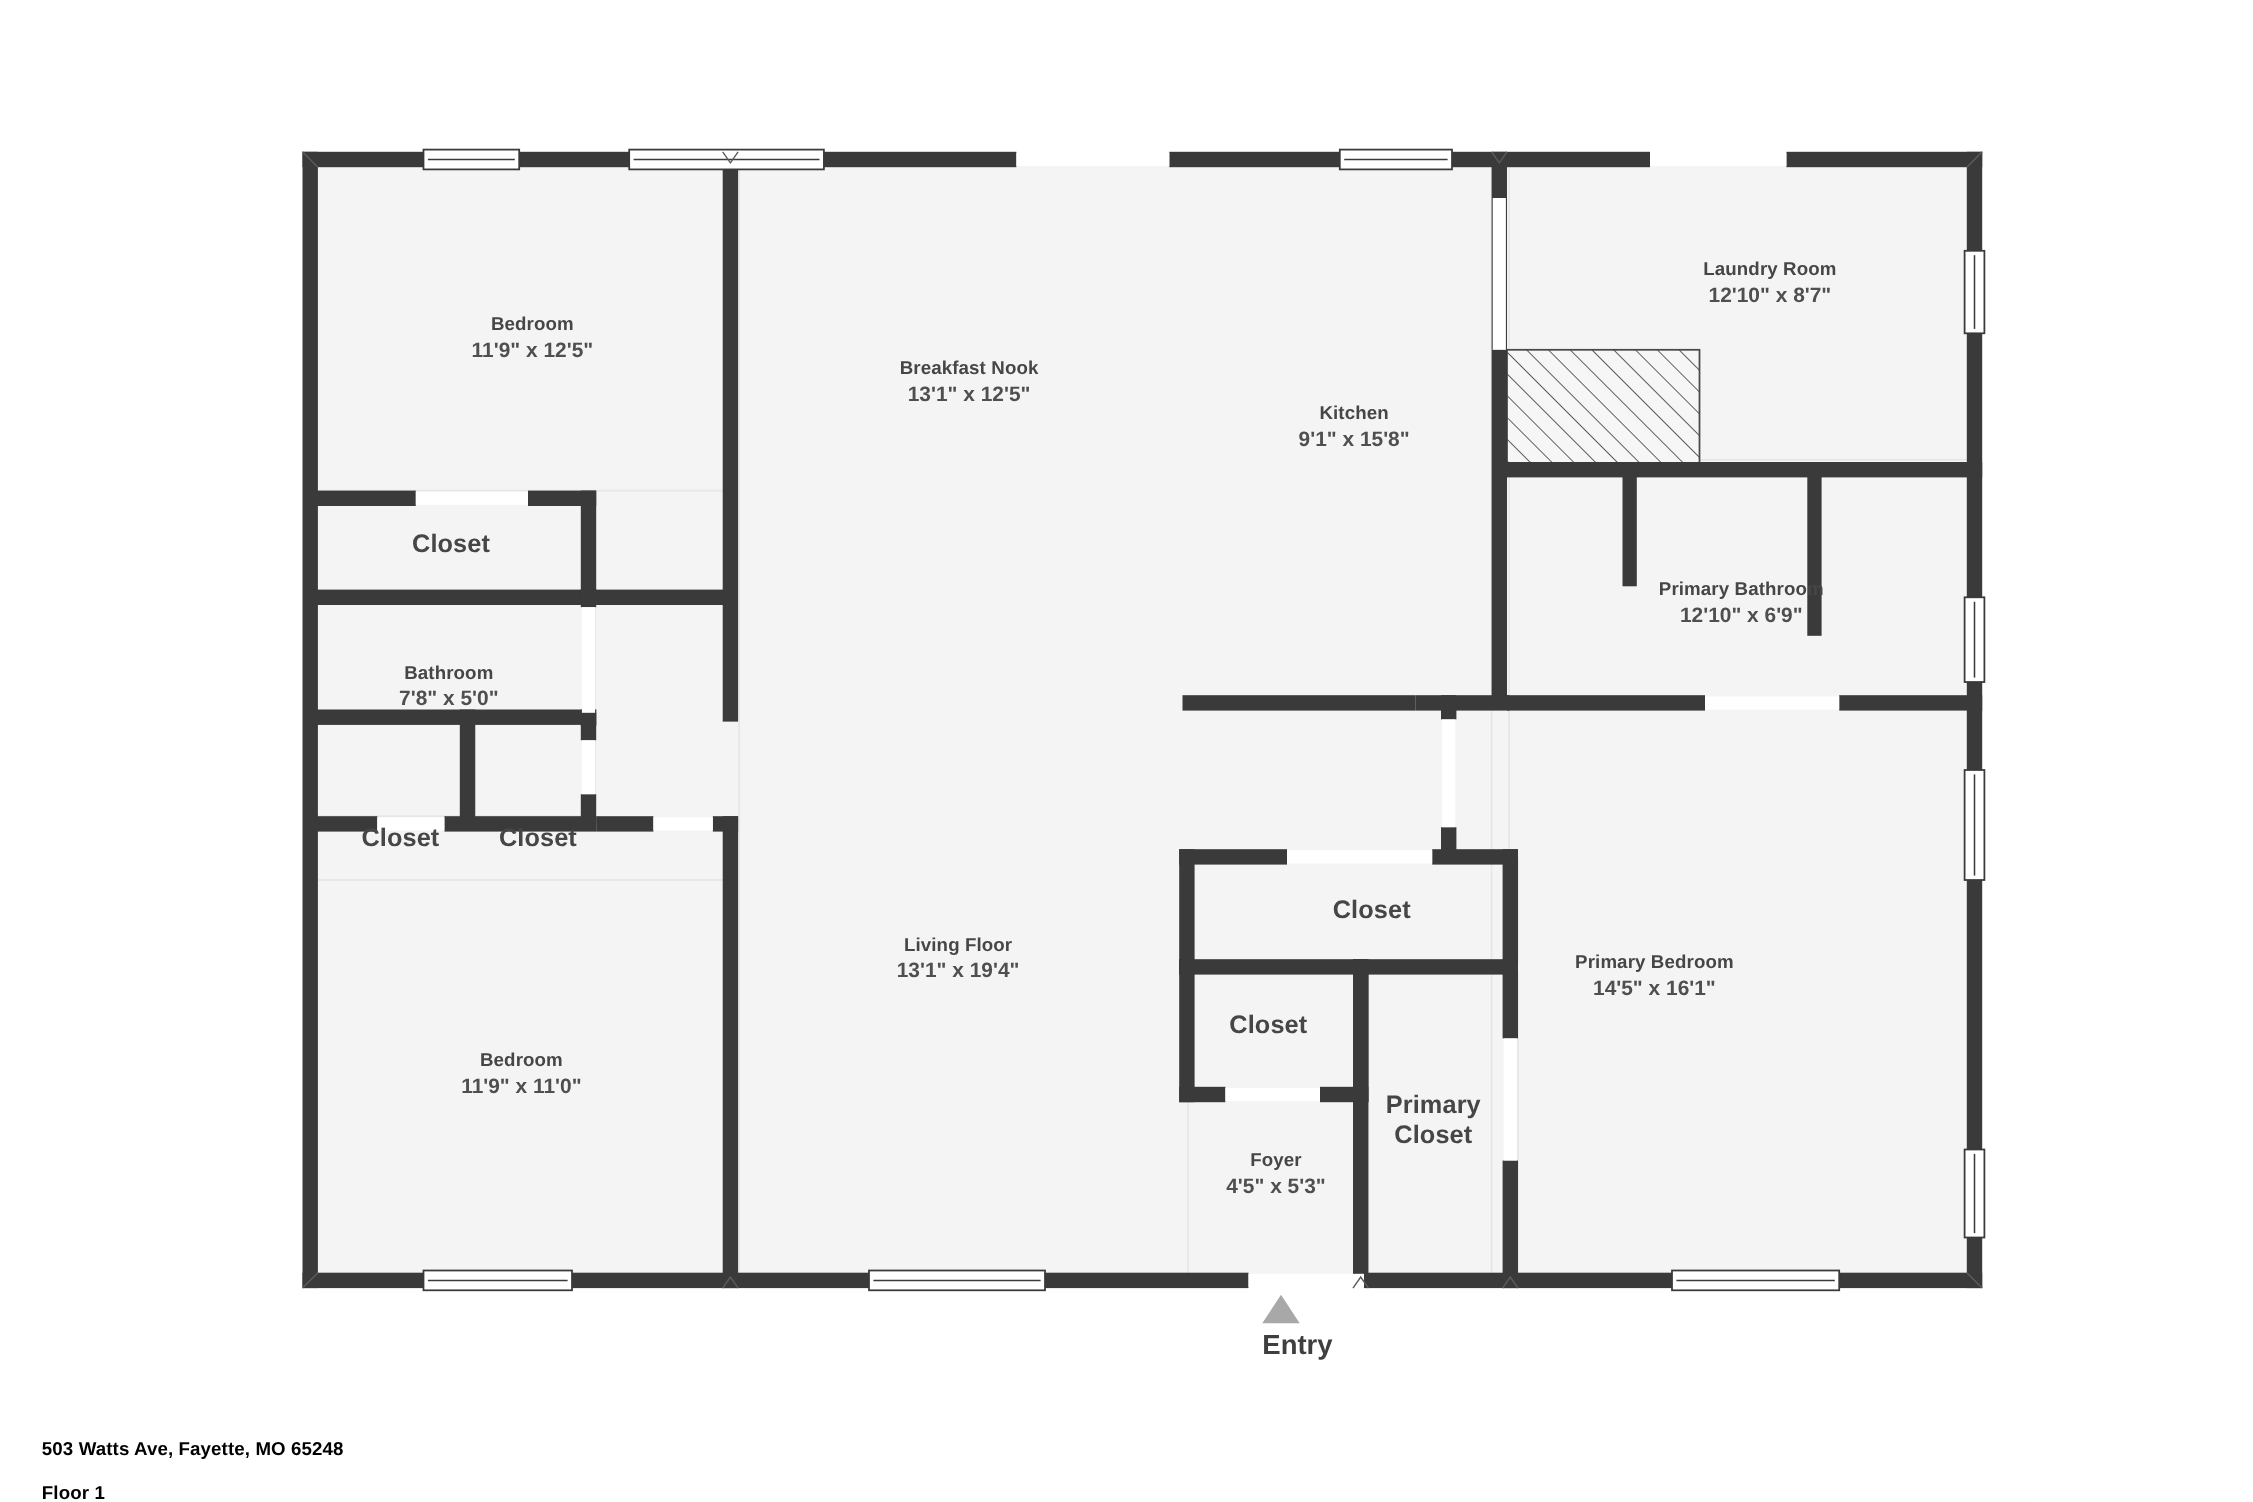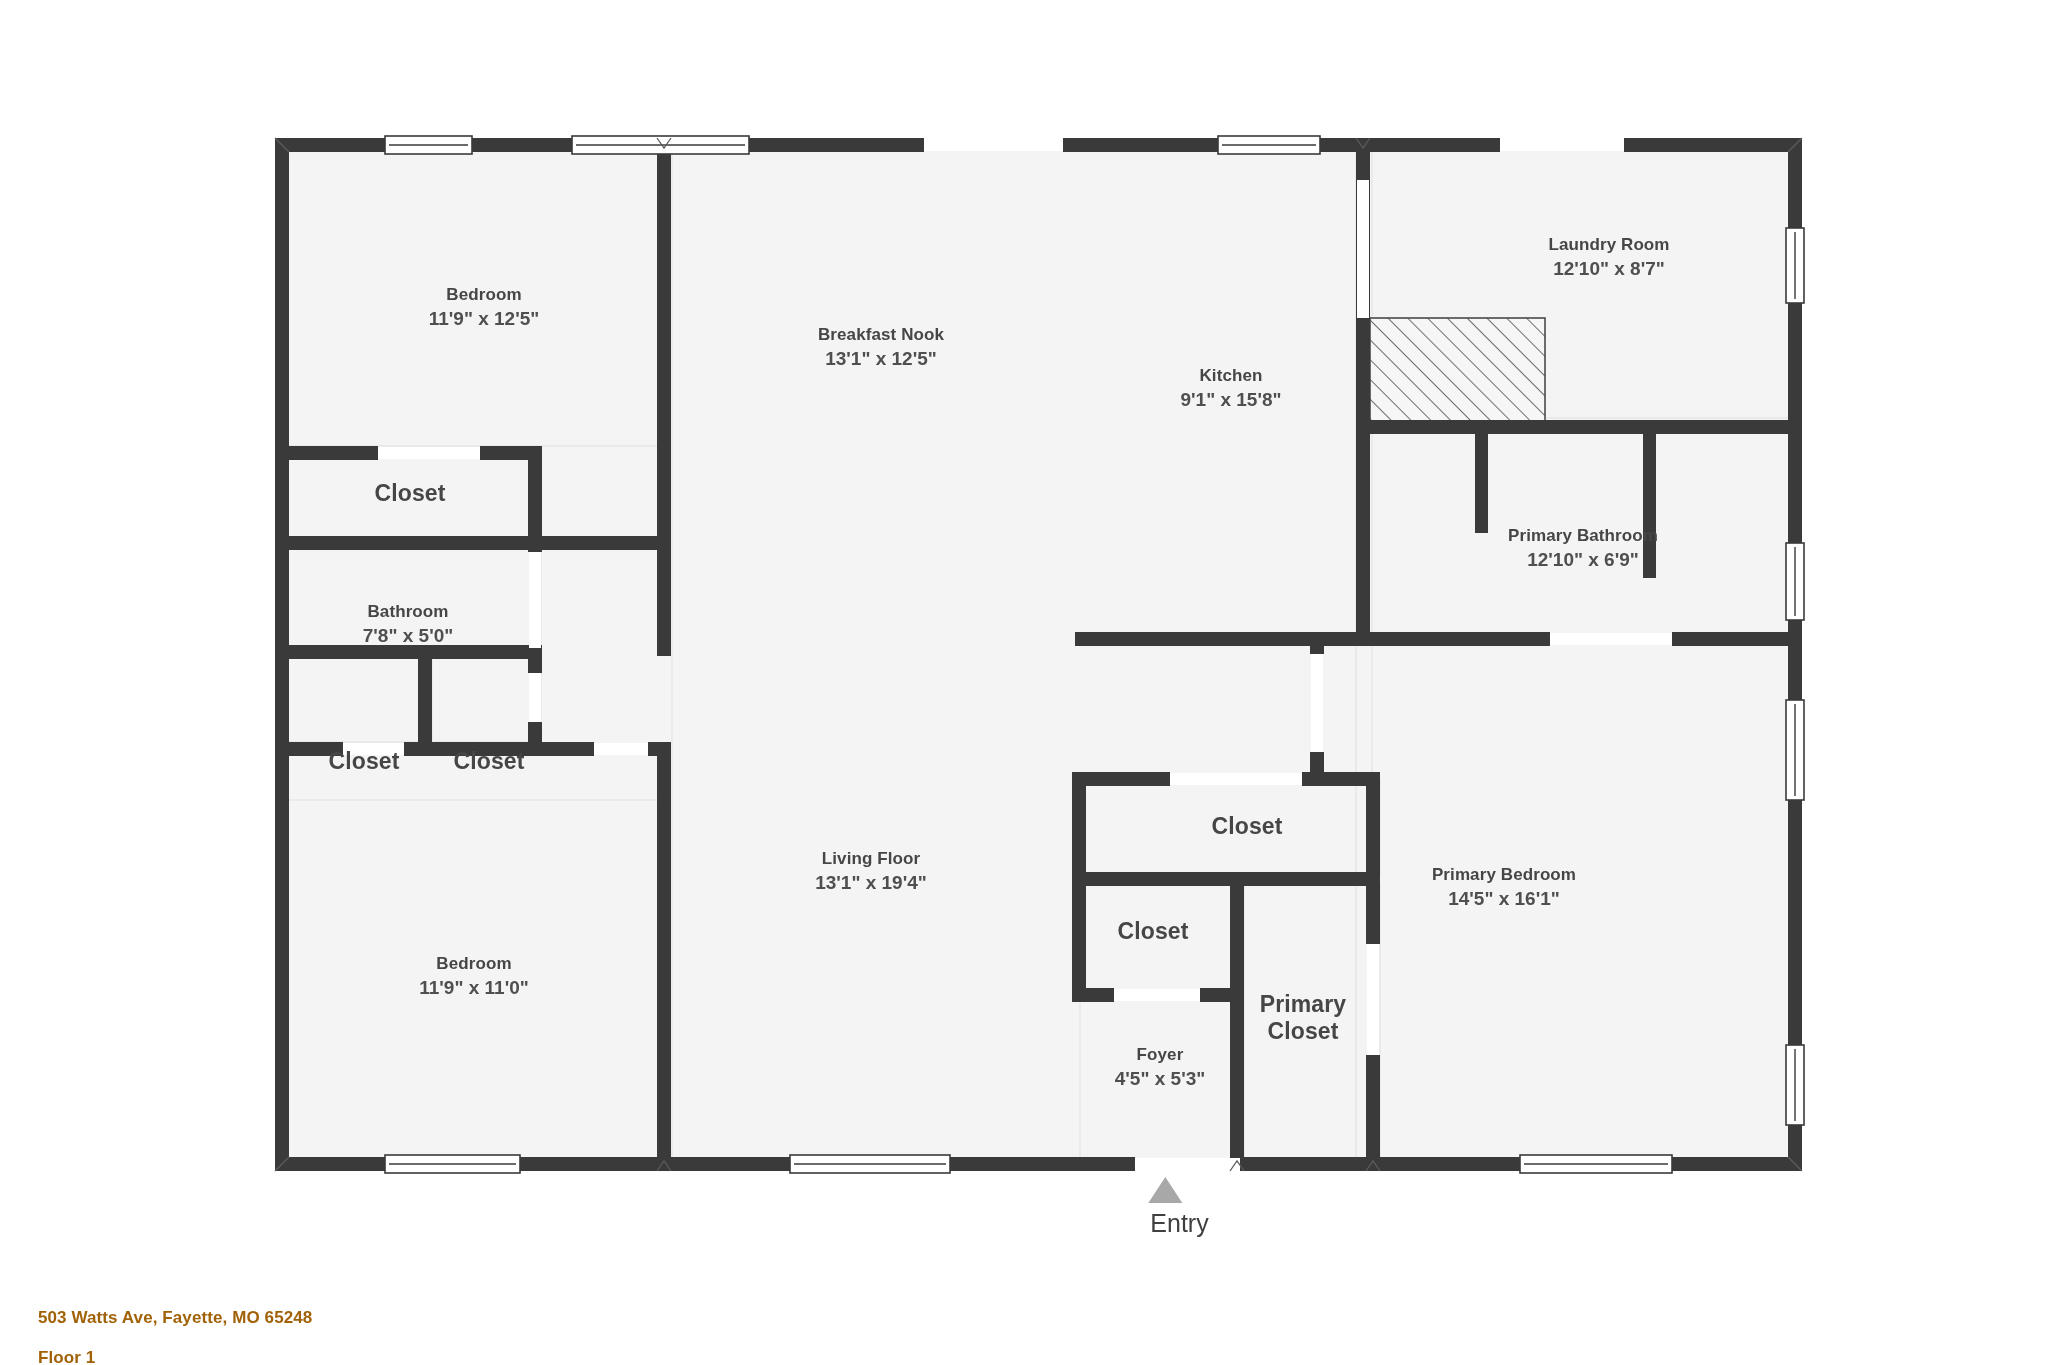--- a/index.html
+++ b/index.html
@@ -59,32 +59,32 @@
     text-align: center;
   }
   .entry-arrow {
     width: 0; height: 0;
     margin: 0 auto 6px auto;
     border-left: 17px solid transparent;
     border-right: 17px solid transparent;
     border-bottom: 26px solid #a8a8a8;
   }
   .entry-label {
-    font-weight: 400;
+    font-weight: 700;
     font-size: 25px;
     color: #3f3f3f;
     margin-left: 29px;
   }
 
   
   .addr-line {
     position: absolute;
     font-weight: 700;
     font-size: 17px;
-    color: #a16207;
+    color: #000000;
     letter-spacing: .1px;
     white-space: nowrap;
   }
   #address-text { left: 38px; top: 1308px; }
   #floor-text   { left: 38px; top: 1348px; }
 </style>
 </head>
 <body>
 
 <div id="page">

